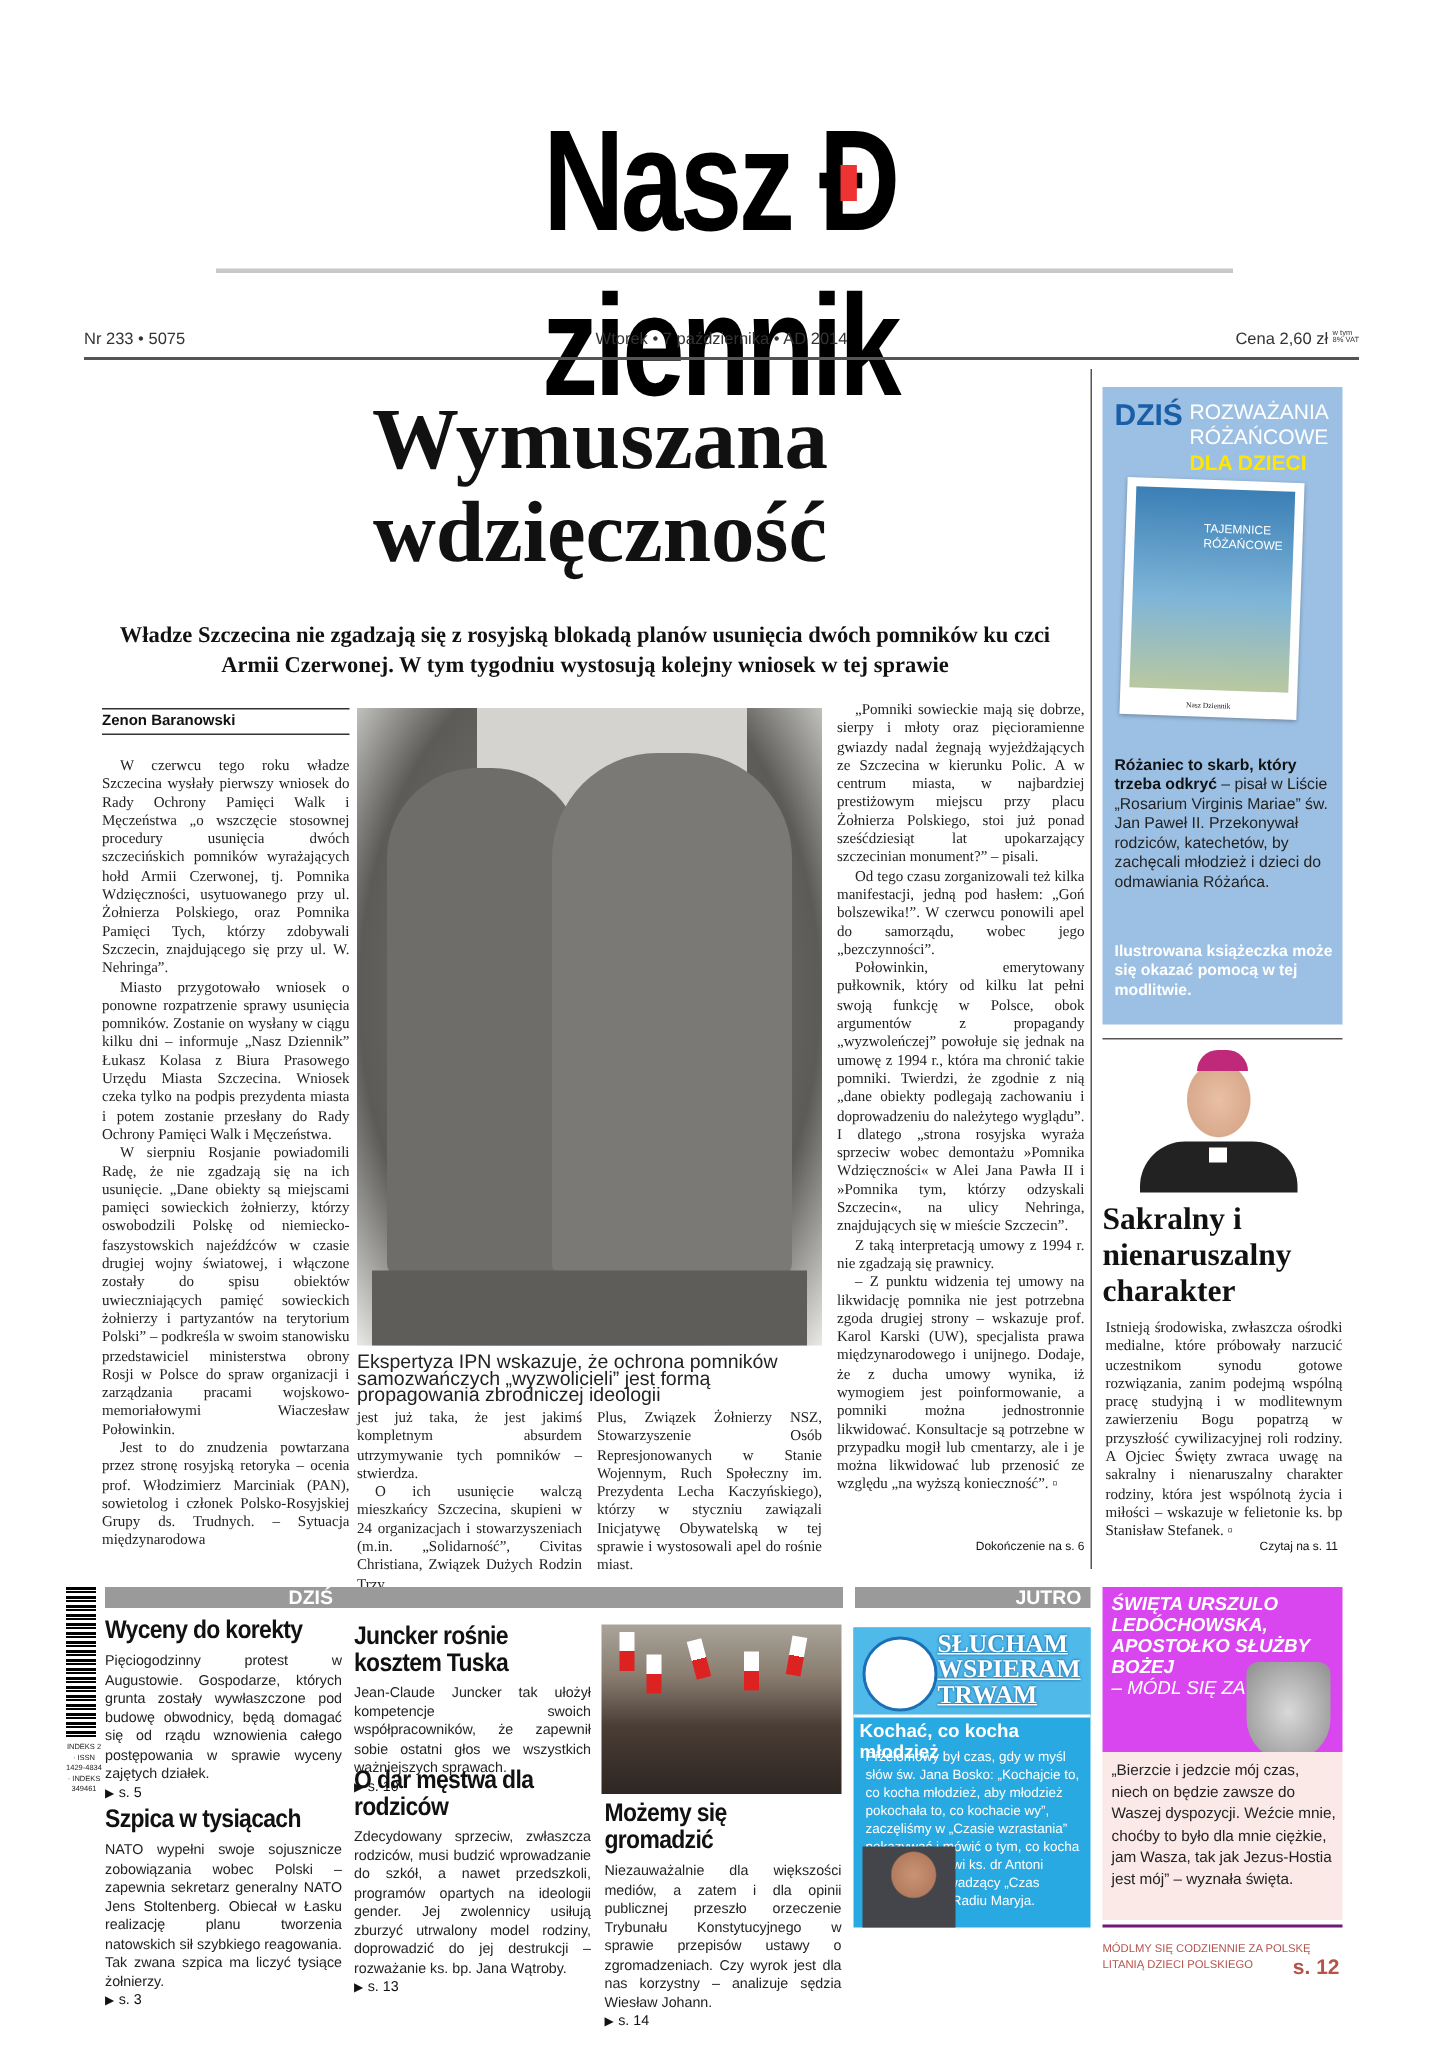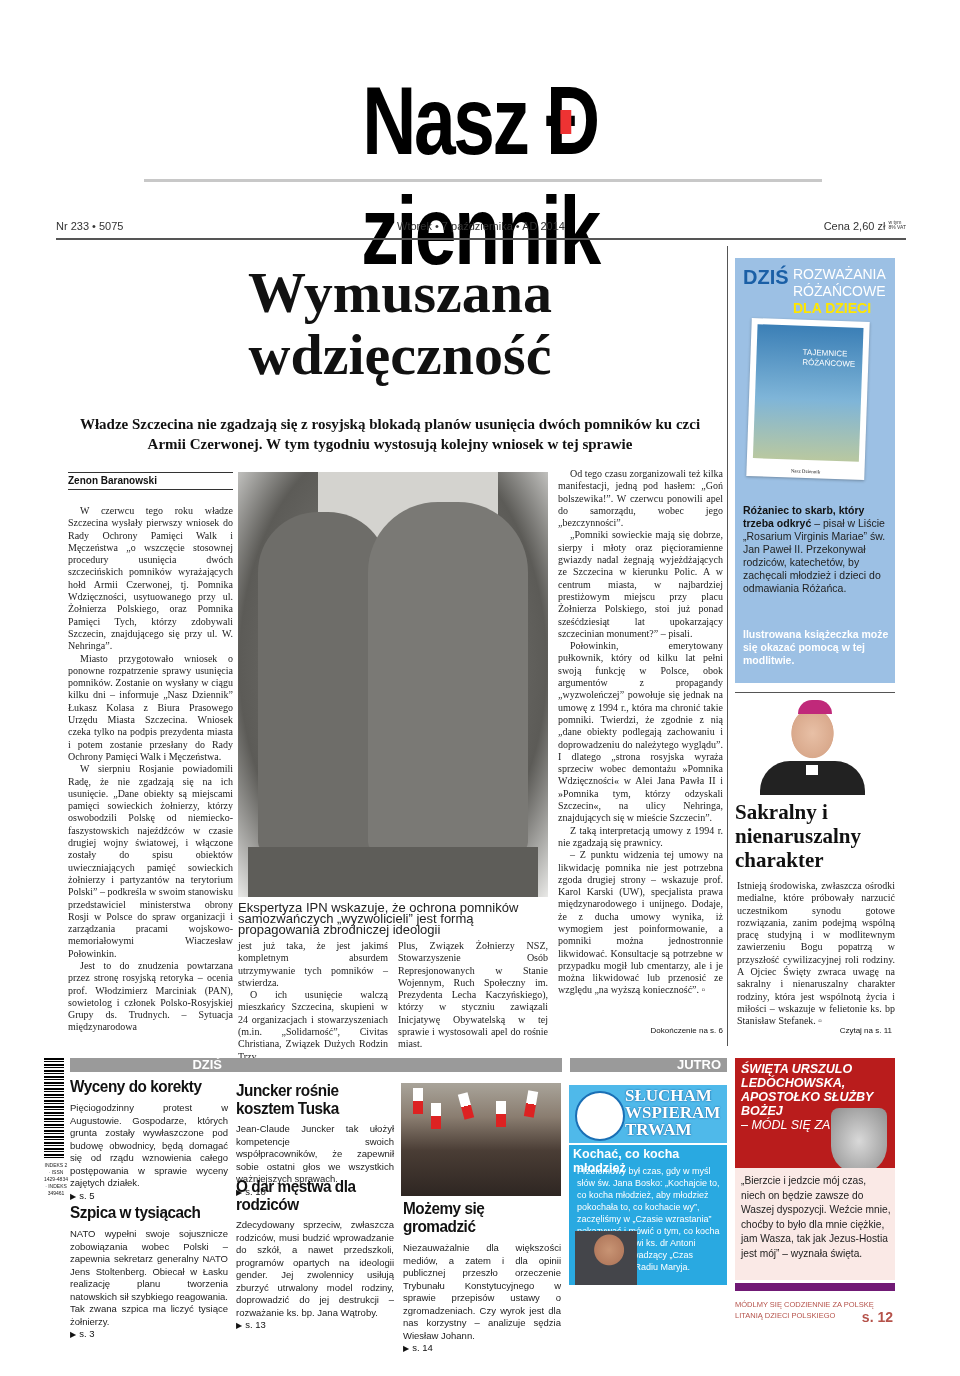--- a/index.html
+++ b/index.html
@@ -56,31 +56,31 @@
   .barnum{left:44px;top:1162px;width:24px;font-family:"Liberation Sans",sans-serif;font-size:5px;line-height:7px;text-align:center;color:#222;}
   .secbar{height:14px;background:#9a9a9a;font-family:"Liberation Sans",sans-serif;font-weight:bold;font-size:13px;color:#fff;text-align:right;padding-right:6px;line-height:14px;}
   .bh{font-family:"Liberation Sans",sans-serif;font-weight:bold;font-size:17px;line-height:18px;letter-spacing:-0.5px;transform:scaleX(0.9);transform-origin:left;}
   .bt{font-family:"Liberation Sans",sans-serif;font-size:9.5px;line-height:12.5px;color:#222;text-align:justify;}
   .ref{font-family:"Liberation Sans",sans-serif;font-size:9.5px;text-align:left;}
   .crowd{left:401px;top:1083px;width:160px;height:113px;background:linear-gradient(180deg,#a9a49a 0,#8a7d70 30%,#4a3d35 60%,#2e2622 100%);overflow:hidden;}
   .crowd .f{position:absolute;width:10px;height:26px;background:linear-gradient(180deg,#fff 50%,#d22 50%);}
   .jutro{left:569px;top:1085px;width:158px;height:200px;background:#29a9e1;}
   .jutro .sl{position:absolute;left:0;top:0;width:158px;height:58px;background:#4fb9ea;border-bottom:2px solid #fff;}
   .jutro .logo2{position:absolute;left:6px;top:6px;width:46px;height:46px;border-radius:50%;background:#fff;border:2px solid #1a6fb5;}
-  .jutro .slt{position:absolute;left:56px;top:2px;font-weight:bold;font-size:17px;line-height:17px;color:#fff;text-shadow:0 0 2px #0a4f8f;}
+  .jutro .slt{position:absolute;left:56px;top:2px;font-weight:bold;font-size:17px;line-height:17px;color:#fff;text-shadow:0 0 2px #0a4f8f;text-decoration:underline;}
   .jutro .h{position:absolute;left:4px;top:62px;font-family:"Liberation Sans",sans-serif;font-weight:bold;font-size:12.5px;color:#fff;}
   .jutro .tx{position:absolute;left:8px;top:80px;width:146px;font-family:"Liberation Sans",sans-serif;font-size:9px;line-height:12px;color:#fff;}
   .jutro .man{position:absolute;left:6px;top:146px;width:62px;height:54px;background:radial-gradient(ellipse at 55% 35%,#c89474 0,#b47c5f 30%,#44454a 32%);}
-  .saint{left:735px;top:1058px;width:160px;height:110px;background:#b91c1c;}
+  .saint{left:735px;top:1058px;width:160px;height:110px;background:#d946ef;}
   .saint .st{position:absolute;left:6px;top:4px;font-family:"Liberation Sans",sans-serif;font-weight:bold;font-style:italic;font-size:12.5px;line-height:14px;color:#fff;}
   .saint .sub{font-weight:normal;}
   .saint .shield{position:absolute;left:96px;top:50px;width:56px;height:66px;background:radial-gradient(ellipse,#d9d9d9,#8e8e8e);border-radius:8px 8px 28px 28px;}
   .saintq{left:735px;top:1168px;width:160px;height:112px;background:#fae9e6;}
   .saintq .q{position:absolute;left:6px;top:6px;width:152px;font-family:"Liberation Sans",sans-serif;font-size:10.2px;line-height:14.5px;color:#222;}
-  .saintfoot{left:735px;top:1283px;width:160px;border-top:8px solid #701a75;padding-top:8px;}
+  .saintfoot{left:735px;top:1283px;width:160px;border-top:2px solid #701a75;padding-top:8px;}
   .saintfoot .ln{font-family:"Liberation Sans",sans-serif;font-size:7.5px;line-height:11px;color:#b5524a;}
   .saintfoot .pg{position:absolute;right:2px;top:18px;font-family:"Liberation Sans",sans-serif;font-weight:bold;font-size:14px;color:#b5524a;}
   .tri::before{content:"\25B6";font-size:8px;margin-right:3px;}
 </style>
 </head>
 <body>
 
 <div class="abs logo">
   <span>Nasz </span><span class="d"><span>Đ</span><span class="flag"></span></span><span>ziennik</span>
 </div>
@@ -113,22 +113,22 @@
 <div class="abs caption">Ekspertyza IPN wskazuje, że ochrona pomników samozwańczych „wyzwolicieli” jest formą propagowania zbrodniczej ideologii</div>
 
 <div class="abs col" style="left:238px;top:940px;width:150px;">
   <p style="text-indent:0">jest już taka, że jest jakimś kompletnym absurdem utrzymywanie tych pomników – stwierdza.</p>
     <p>O ich usunięcie walczą mieszkańcy Szczecina, skupieni w 24 organizacjach i stowarzyszeniach (m.in. „Solidarność”, Civitas Christiana, Związek Dużych Rodzin Trzy</p>
 </div>
 <div class="abs col" style="left:398px;top:940px;width:150px;">
   <p style="text-indent:0">Plus, Związek Żołnierzy NSZ, Stowarzyszenie Osób Represjonowanych w Stanie Wojennym, Ruch Społeczny im. Prezydenta Lecha Kaczyńskiego), którzy w styczniu zawiązali Inicjatywę Obywatelską w tej sprawie i wystosowali apel do rośnie miast.</p>
 </div>
 <div class="abs col" style="left:558px;top:468px;width:165px;">
-  <p>Od tego czasu zorganizowali też kilka manifestacji, jedną pod hasłem: „Goń bolszewika!”. W czerwcu ponowili apel do samorządu, wobec jego „bezczynności”.</p>
-    <p>„Pomniki sowieckie mają się dobrze, sierpy i młoty oraz pięcioramienne gwiazdy nadal żegnają wyjeżdżających ze Szczecina w kierunku Polic. A w centrum miasta, w najbardziej prestiżowym miejscu przy placu Żołnierza Polskiego, stoi już ponad sześćdziesiąt lat upokarzający szczecinian monument?” – pisali.</p>
+  <p>„Pomniki sowieckie mają się dobrze, sierpy i młoty oraz pięcioramienne gwiazdy nadal żegnają wyjeżdżających ze Szczecina w kierunku Polic. A w centrum miasta, w najbardziej prestiżowym miejscu przy placu Żołnierza Polskiego, stoi już ponad sześćdziesiąt lat upokarzający szczecinian monument?” – pisali.</p>
+    <p>Od tego czasu zorganizowali też kilka manifestacji, jedną pod hasłem: „Goń bolszewika!”. W czerwcu ponowili apel do samorządu, wobec jego „bezczynności”.</p>
     <p>Połowinkin, emerytowany pułkownik, który od kilku lat pełni swoją funkcję w Polsce, obok argumentów z propagandy „wyzwoleńczej” powołuje się jednak na umowę z 1994 r., która ma chronić takie pomniki. Twierdzi, że zgodnie z nią „dane obiekty podlegają zachowaniu i doprowadzeniu do należytego wyglądu”. I dlatego „strona rosyjska wyraża sprzeciw wobec demontażu »Pomnika Wdzięczności« w Alei Jana Pawła II i »Pomnika tym, którzy odzyskali Szczecin«, na ulicy Nehringa, znajdujących się w mieście Szczecin”.</p>
     <p>Z taką interpretacją umowy z 1994 r. nie zgadzają się prawnicy.</p>
     <p>– Z punktu widzenia tej umowy na likwidację pomnika nie jest potrzebna zgoda drugiej strony – wskazuje prof. Karol Karski (UW), specjalista prawa międzynarodowego i unijnego. Dodaje, że z ducha umowy wynika, iż wymogiem jest poinformowanie, a pomniki można jednostronnie likwidować. Konsultacje są potrzebne w przypadku mogił lub cmentarzy, ale i je można likwidować lub przenosić ze względu „na wyższą konieczność”. ▫</p>
 </div>
 <div class="abs cont" style="left:558px;top:1026px;width:165px;">Dokończenie na s. 6</div>
 
 <div class="abs vrule"></div>
 <div class="abs promo">
   <div class="dzis">DZIŚ</div>
   <div class="t"><span>ROZWAŻANIA</span><br><span>RÓŻAŃCOWE</span><br><span class="y">DLA DZIECI</span></div>

